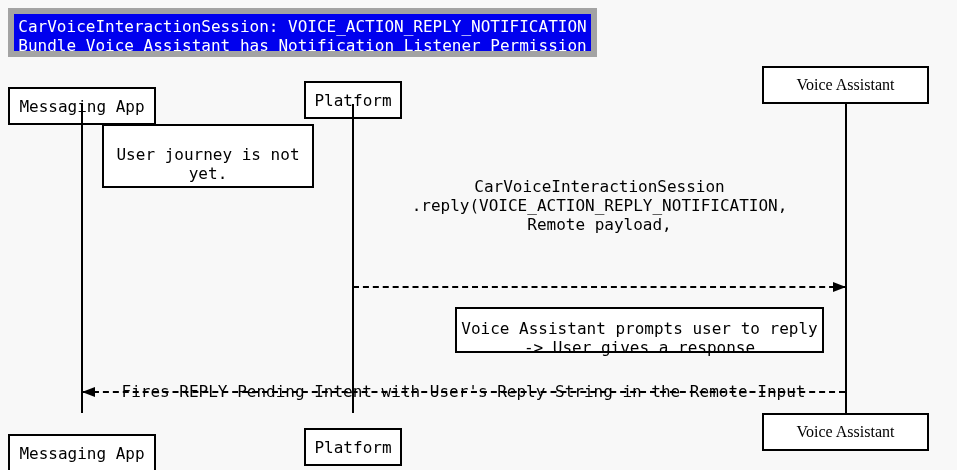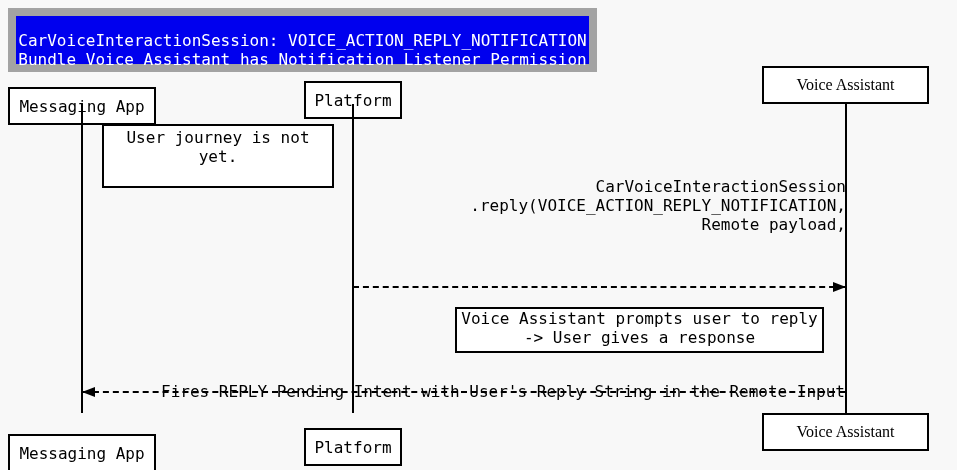--- a/index.html
+++ b/index.html
@@ -14,27 +14,27 @@
     height: 470px;
     background: #F8F8F8;
     font-family: "DejaVu Sans Mono", "Liberation Mono", monospace;
     font-size: 16px;
     color: #000000;
     overflow: hidden;
   }
   .title-box {
     position: absolute;
     left: 8px; top: 8px;
-    width: 589px; height: 64px;
+    width: 589px; height: 49px;
     background: #0000EE;
-    border: 8px solid #a3a3a3;
+    border: 6px solid #a3a3a3;
     color: #FFFFFF;
     text-align: center;
     line-height: 19px;
-    padding-top: 15px;
+    padding-top: 3px;
     white-space: nowrap;
   }
   .actor {
     position: absolute;
     height: 38px;
     border: 2px solid #000000;
     background: #FFFFFF;
     display: flex;
     align-items: center;
     justify-content: center;
@@ -56,25 +56,25 @@
   .lifeline.pf { left: 352px; }
   .lifeline.va { left: 845px; }
   .note {
     position: absolute;
     border: 2px solid #000000;
     background: #FFFFFF;
     text-align: center;
     line-height: 19px;
     white-space: nowrap;
   }
-  .note.n1 { left: 102px; top: 124px; width: 232px; height: 64px; padding-top: 2px; }
-  .note.n2 { left: 455px; top: 307px; width: 369px; height: 46px; padding-top: 0; }
+  .note.n1 { left: 102px; top: 124px; width: 212px; height: 64px; padding-top: 19px; }
+  .note.n2 { left: 455px; top: 307px; width: 369px; height: 46px; padding-top: 10px; }
   .msg {
     position: absolute;
-    text-align: right;
+    text-align: center;
     line-height: 19px;
     white-space: nowrap;
   }
   .msg.m1 { left: 353px; top: 177px; width: 493px; }
   .msg.m2 { left: 82px;  top: 370px; width: 763px; margin-top: 12px; }
   .arrow {
     position: absolute;
     height: 0;
     border-top: 2px dashed #000000;
   }

